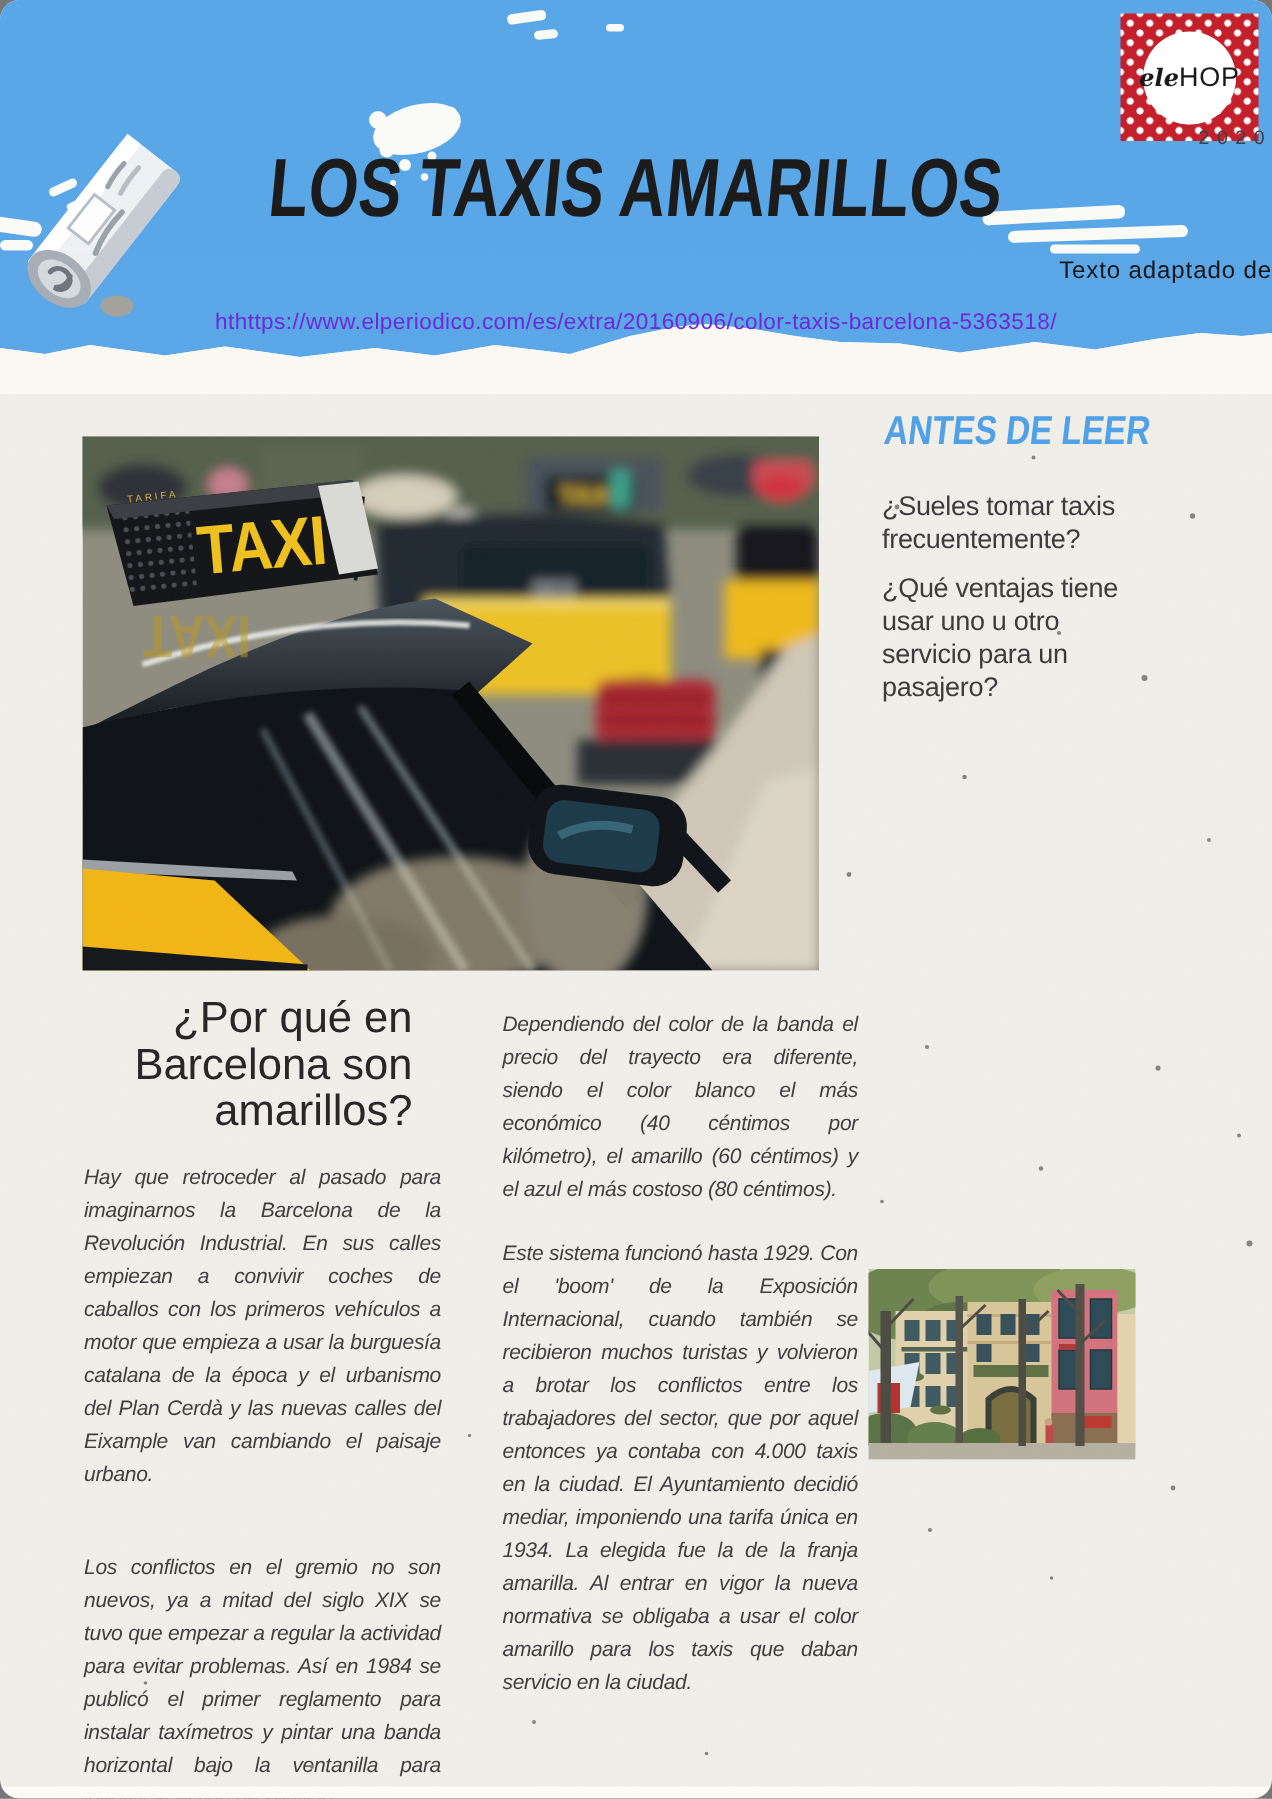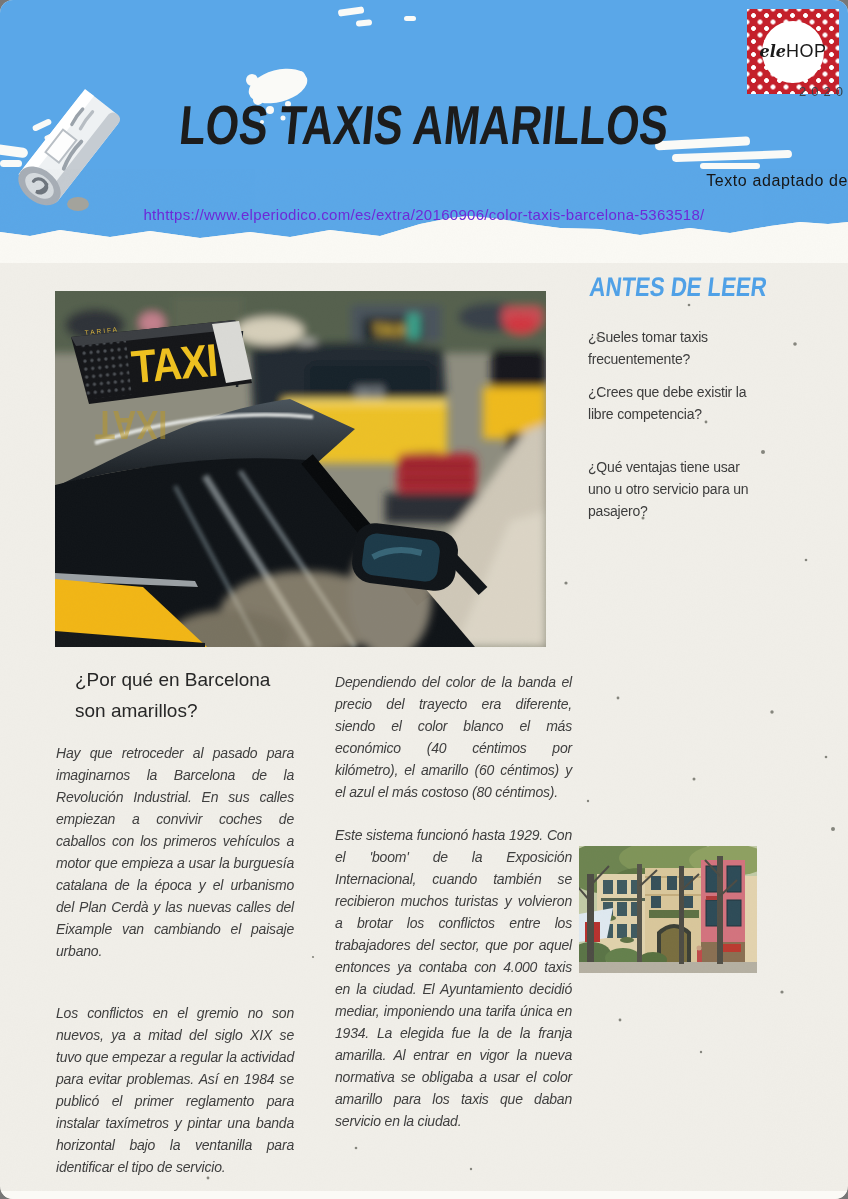--- a/index.html
+++ b/index.html
@@ -30,29 +30,29 @@
         display:flex;align-items:center;justify-content:center;}
   .logo-ele{font-family:"DejaVu Serif",serif;font-style:italic;font-weight:bold;font-size:16px;color:#1a1a1a;}
   .logo-hop{font-size:18px;color:#1a1a1a;letter-spacing:0.5px;}
   .newspaper{position:absolute;left:8px;top:82px;width:124px;height:128px;}
   
   .photo-taxi{position:absolute;left:55px;top:291px;width:491px;height:356px;display:block;}
   .photo-street{position:absolute;left:579px;top:846px;width:178px;height:127px;display:block;}
   .col-left{position:absolute;left:56px;top:664px;width:238px;}
   .col-mid{position:absolute;left:335px;top:671px;width:237px;}
   .col-right{position:absolute;left:588px;top:272px;width:172px;}
-  .article-heading{font-size:19px;line-height:31px;color:#262626;text-align:left;
+  .article-heading{font-size:29px;line-height:31px;color:#262626;text-align:right;
         margin:0 auto 16px auto;max-width:200px;}
   .body-p{font-size:14px;line-height:22px;color:#3e3e3e;text-align:justify;
         letter-spacing:-0.2px;margin:0 0 40px 0;font-style:italic;}
   .col-mid .body-p{margin-bottom:21px;}
   .antes-heading{display:inline-block;font-size:27px;font-weight:bold;color:#4fa1e8;
         transform:scaleX(0.82) skewX(-8deg);transform-origin:left bottom;
         margin:0 0 24px 0;line-height:30px;white-space:nowrap;}
-  .question{font-size:14px;line-height:22px;color:#3b3b3b;letter-spacing:-0.2px;margin:0 0 31px 0;}
+  .question{font-size:18px;line-height:22px;color:#3b3b3b;letter-spacing:-0.2px;margin:0 0 31px 0;}
   .question.first{margin-bottom:11px;}
   .noise-overlay{position:absolute;left:0;top:0;width:848px;height:1199px;pointer-events:none;}
   .bottom-strip{position:absolute;left:0;bottom:0;width:848px;height:8px;background:#fbfaf6;}
 </style>
 </head>
 <body>
 
 <div class="page">
 
   <div class="header"></div>
@@ -215,21 +215,20 @@
   </div>
 
   <div class="col-mid">
     <p class="body-p">Dependiendo del color de la banda el precio del trayecto era diferente, siendo el color blanco el más económico (40 céntimos por kilómetro), el amarillo  (60 céntimos) y el azul el más costoso (80 céntimos).</p>
     <p class="body-p">Este sistema funcionó hasta 1929. Con el 'boom' de la Exposición Internacional, cuando también se recibieron muchos turistas y volvieron a brotar los conflictos entre los trabajadores del sector, que por aquel entonces ya contaba con 4.000 taxis en la ciudad. El Ayuntamiento decidió mediar, imponiendo una tarifa única en 1934. La elegida fue la de la franja amarilla. Al entrar en vigor la nueva normativa se obligaba a usar el color amarillo para los taxis que daban servicio en la ciudad.</p>
   </div>
 
   <div class="col-right">
     <div class="antes-heading">ANTES DE LEER</div>
     <p class="question first">¿Sueles tomar taxis frecuentemente?</p>
-    <p class="question">¿Crees que debe existir la libre competencia?</p>
     <p class="question">¿Qué  ventajas tiene usar uno u otro servicio para un pasajero?</p>
   </div>
 
   <svg class="photo-street" viewBox="0 0 178 127" aria-hidden="true">
     <rect width="178" height="127" fill="#c2cba6"></rect>
     <ellipse cx="30" cy="22" rx="45" ry="26" fill="#6d8450"></ellipse>
     <ellipse cx="90" cy="12" rx="50" ry="18" fill="#7f9458"></ellipse>
     <ellipse cx="150" cy="14" rx="40" ry="16" fill="#8ea061"></ellipse>
     <ellipse cx="60" cy="40" rx="30" ry="18" fill="#5d7343" opacity="0.9"></ellipse>
     <rect x="18" y="28" width="52" height="88" fill="#e0d2ac"></rect>

